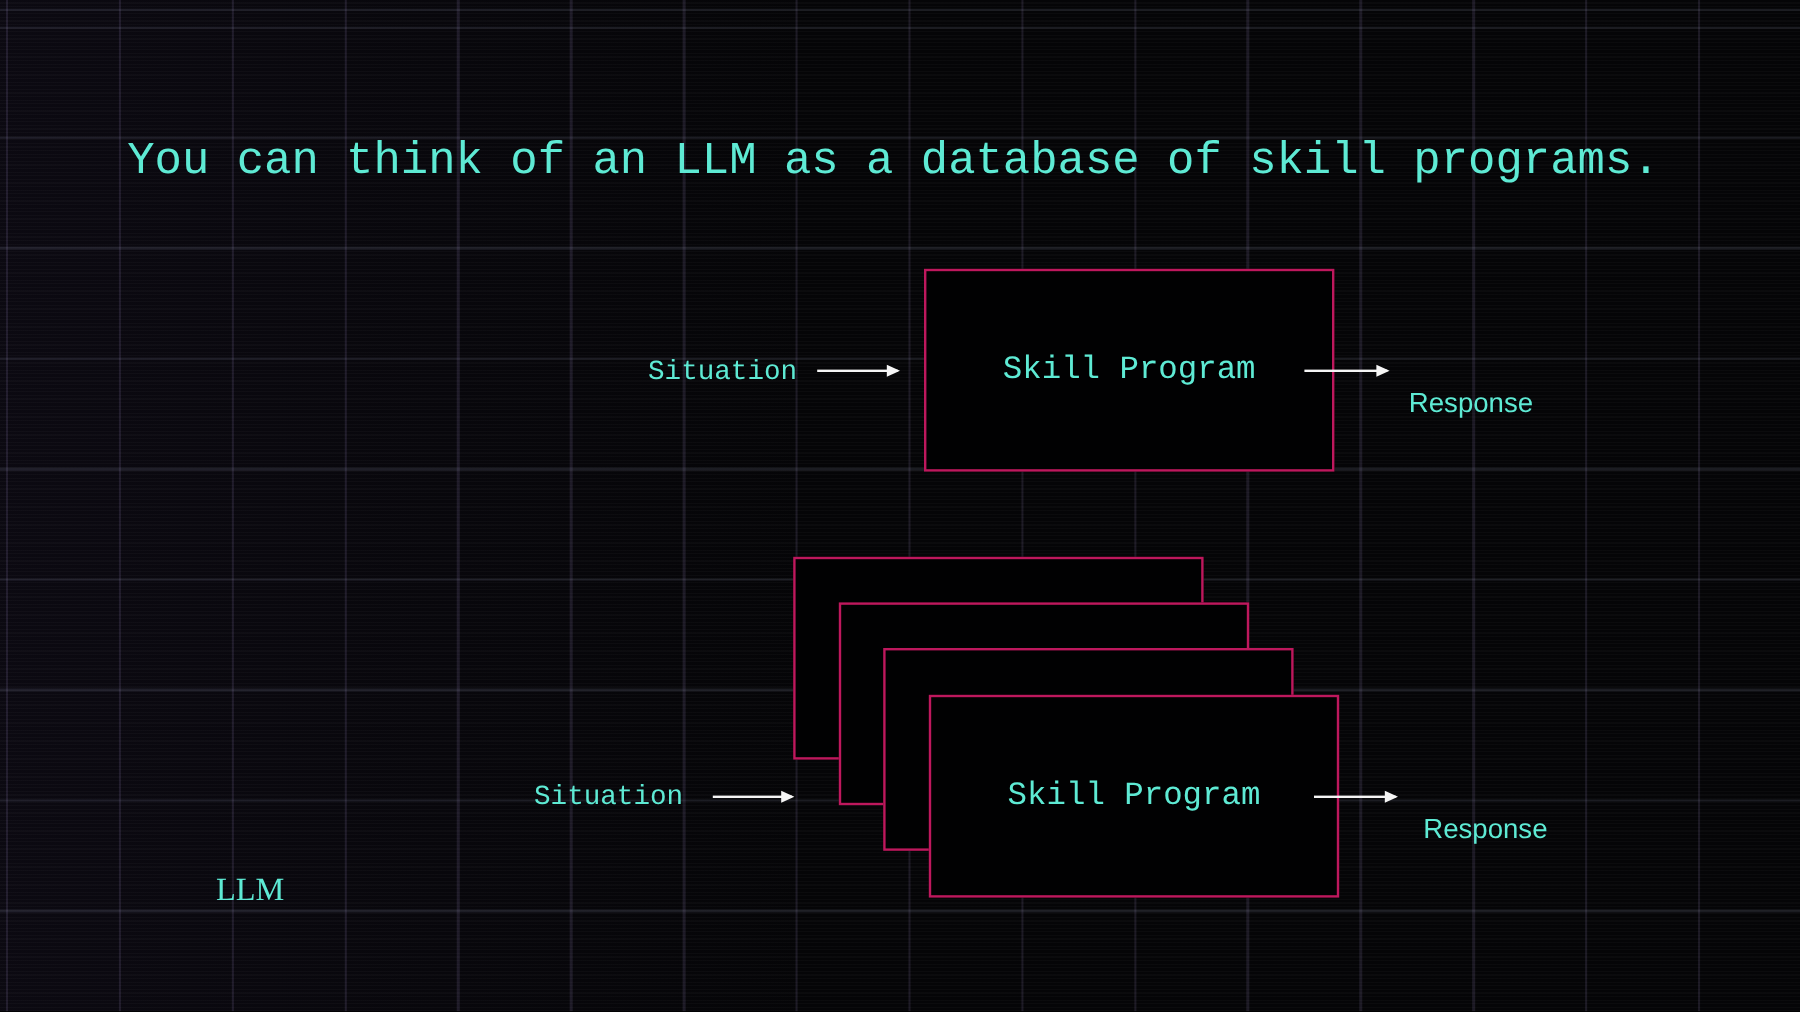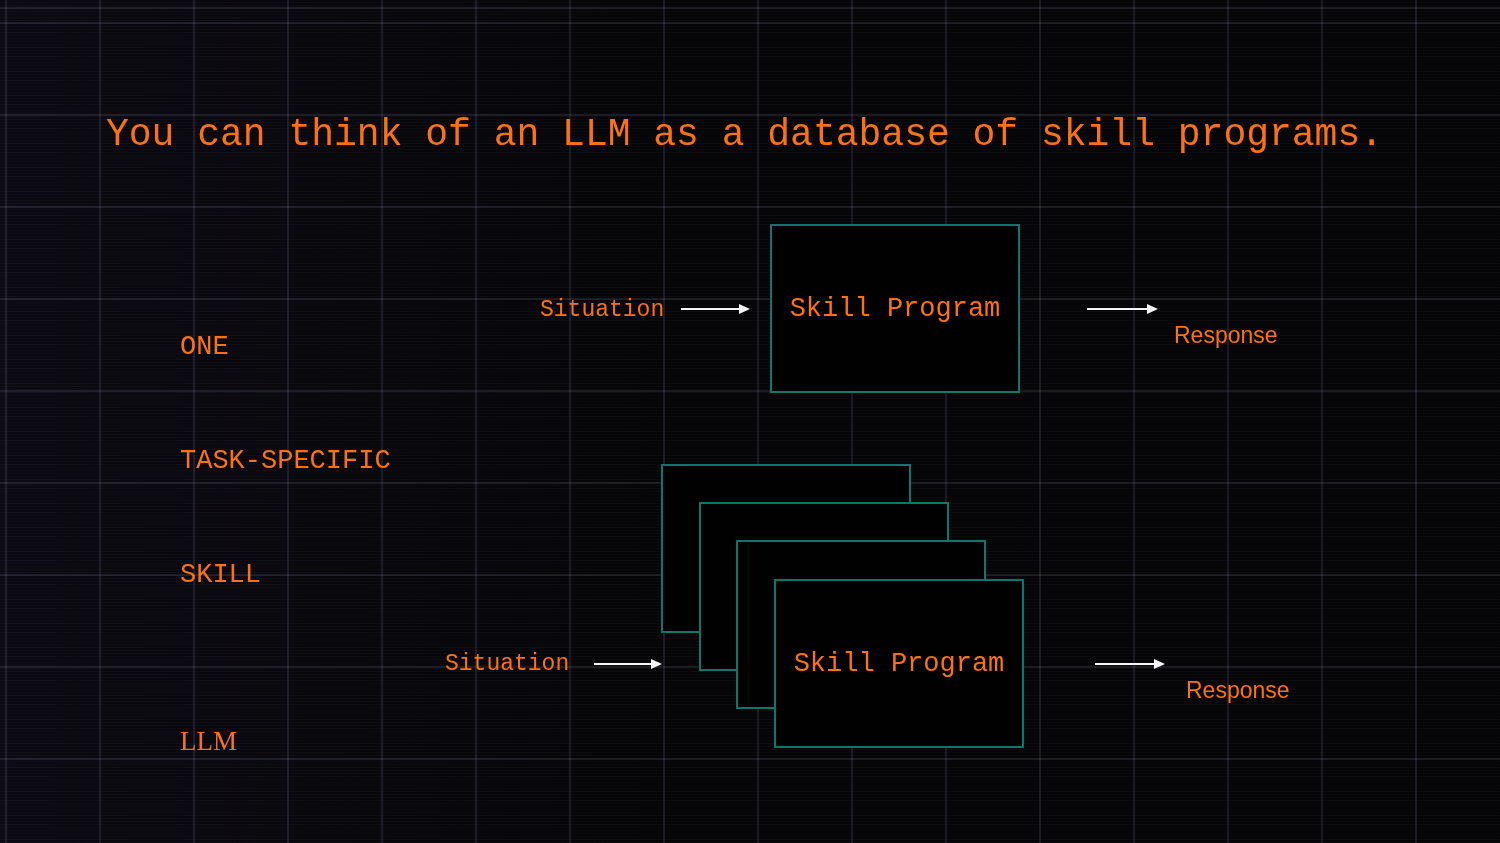--- a/index.html
+++ b/index.html
@@ -6,21 +6,21 @@
     margin: 0;
     padding: 0;
     background: #000;
   }
   .slide {
     position: relative;
     width: 1500px;
     height: 843px;
     background: #050507;
     overflow: hidden;
-    color: #f97316;
+    color: #5eead4;
     font-family: "Liberation Mono", "DejaVu Sans Mono", monospace;
   }
   
   .grid-layer {
     position: absolute;
     inset: 0;
     background-image:
       linear-gradient(90deg, rgba(124,86,196,0.055), rgba(0,0,0,0) 46%),
       repeating-linear-gradient(0deg, rgba(161,168,196,0.14) 0 2px, rgba(0,0,0,0) 2px 92px),
       repeating-linear-gradient(90deg, rgba(150,132,190,0.16) 0 2px, rgba(0,0,0,0) 2px 94px);
@@ -74,49 +74,44 @@
     right: -2px;
     top: -4px;
     width: 0;
     height: 0;
     border-left: 11px solid #f5f5f5;
     border-top: 5px solid transparent;
     border-bottom: 5px solid transparent;
   }
   .skill-box {
     position: absolute;
-    width: 250px;
+    width: 342px;
     height: 169px;
     box-sizing: border-box;
     background: #010102;
-    border: 2px solid #0f766e;
+    border: 2px solid #be185d;
     display: flex;
     align-items: center;
     justify-content: center;
   }
   .skill-box .box-text {
     font-size: 27px;
     white-space: nowrap;
   }
 </style>
 </head>
 <body>
 
 <div class="slide">
 
   <div class="grid-layer"></div>
   <div class="scanlines"></div>
 
   <div class="title">You can think of an LLM as a database of skill programs.</div>
 
-  <div class="row-label" style="left:180px; top:252px;">
-    <div>ONE</div>
-    <div>TASK-SPECIFIC</div>
-    <div>SKILL</div>
-  </div>
 
   <div class="io-label-mono" style="left:540px; top:297px;">Situation</div>
 
   <div class="arrow" style="left:681px; top:308px; width:67px;"></div>
 
   <div class="skill-box" style="left:770px; top:224px;">
     <span class="box-text">Skill Program</span>
   </div>
 
   <div class="arrow" style="left:1087px; top:308px; width:69px;"></div>

